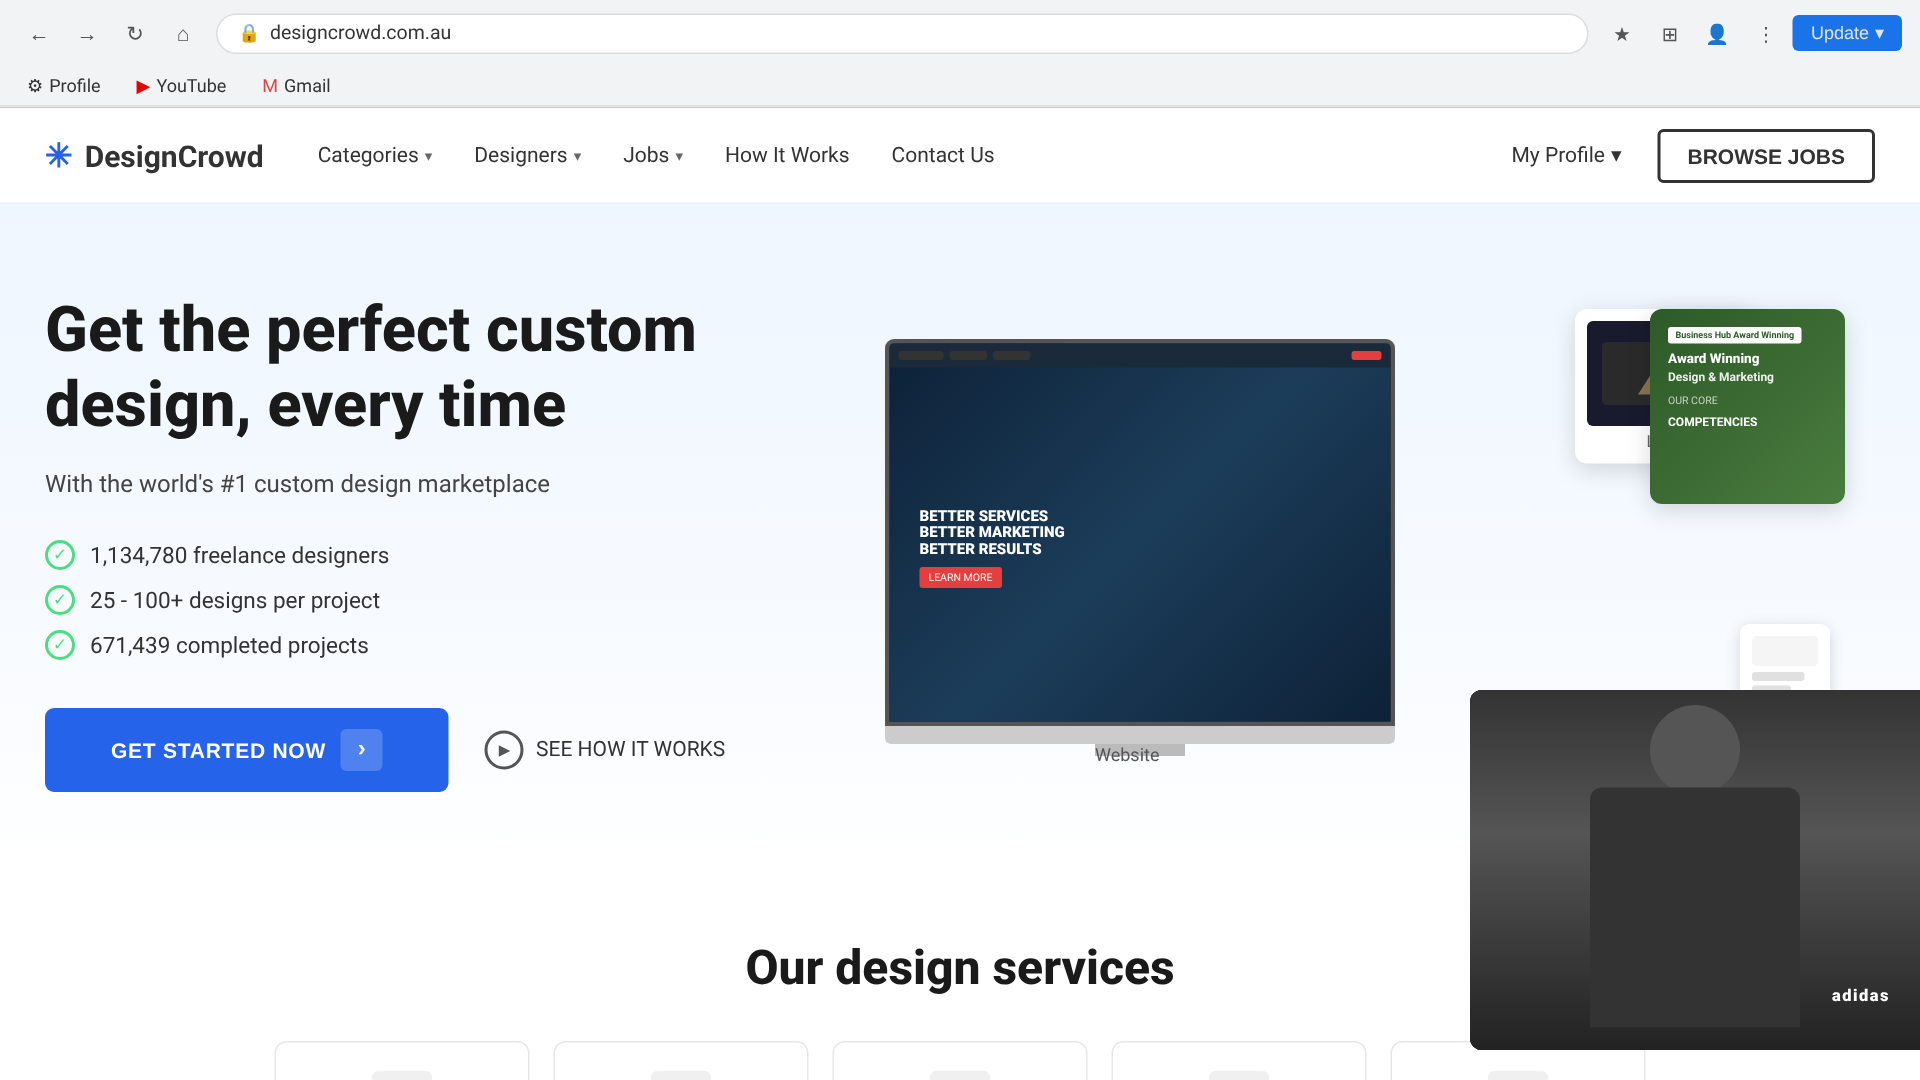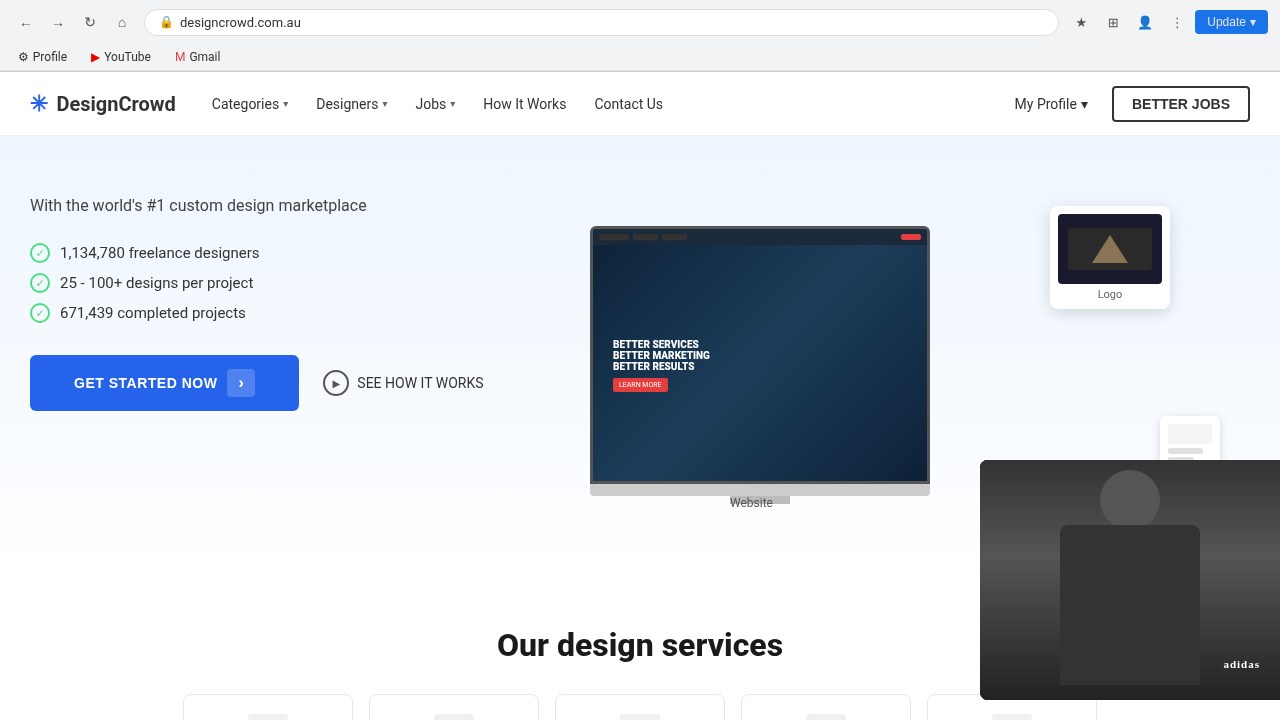--- a/index.html
+++ b/index.html
@@ -345,21 +345,20 @@
       background: #1a1a1a;
       border-radius: 8px 0 0 8px;
       overflow: hidden;
       z-index: 1000;
     }
     .video-content {
       width: 100%; height: 100%;
       background: linear-gradient(135deg, #2a2a2a 0%, #1a1a1a 100%);
       display: flex; align-items: center; justify-content: center;
       position: relative;
-      font-family: Liberation Serif, serif;
     }
     .video-person {
       width: 100%; height: 100%;
       display: flex; align-items: center; justify-content: center;
       background: #222;
       position: relative;
     }
     
     .person-bg {
       width: 100%; height: 100%;
@@ -444,27 +443,28 @@
       <div class="nav-item">
         <span>Contact Us</span>
       </div>
     </div>
     <div class="nav-right">
       <div class="my-profile-btn">
         <span>My Profile</span>
         <span class="chevron">▾</span>
       </div>
       <button class="browse-jobs-btn">
-        <span>BETTER JOBS</span>
+        <span>BROWSE JOBS</span>
       </button>
     </div>
   </nav>
 
   <section class="hero">
     <div class="hero-left">
+      <h1 class="hero-title">Get the perfect custom design, every time</h1>
       <p class="hero-subtitle">With the world's #1 custom design marketplace</p>
       <ul class="hero-stats">
         <li class="hero-stat">
           <div class="check-icon">✓</div>
           <span>1,134,780 freelance designers</span>
         </li>
         <li class="hero-stat">
           <div class="check-icon">✓</div>
           <span>25 - 100+ designs per project</span>
         </li>
@@ -489,20 +489,31 @@
 
       <div class="mockup-logo-card">
         <div class="logo-card-img">
           <div style="width:80%;height:60%;background:#2a2a2a;border-radius:3px;display:flex;align-items:center;justify-content:center;">
             <div style="width:0;height:0;border-left:18px solid transparent;border-right:18px solid transparent;border-bottom:28px solid #8B7355;"></div>
           </div>
         </div>
         <div class="logo-card-label">Logo</div>
       </div>
 
+      <div class="mockup-brochure-card">
+        <div class="brochure-content">
+          <span class="brochure-badge" style="font-size:6px;">Business Hub Award Winning</span>
+          <div class="brochure-title">
+            <div style="font-size:9px;font-weight:800;color:#fff;">Award Winning</div>
+            <div style="font-size:8px;color:rgba(255,255,255,0.9);">Design &amp; Marketing</div>
+          </div>
+          <div style="font-size:7px;color:rgba(255,255,255,0.7);">OUR CORE</div>
+          <div style="font-size:8px;font-weight:700;color:#fff;">COMPETENCIES</div>
+        </div>
+      </div>
 
       <div class="mockup-laptop">
         <div class="laptop-screen">
           <div class="laptop-screen-content">
             <div class="screen-overlay-img"></div>
 
             <div style="position:absolute;top:0;left:0;right:0;height:16px;background:#1a2a3a;display:flex;align-items:center;padding:0 6px;gap:4px;z-index:3;">
               <div style="width:30px;height:6px;background:#333;border-radius:2px;"></div>
               <div style="width:25px;height:6px;background:#333;border-radius:2px;"></div>
               <div style="width:25px;height:6px;background:#333;border-radius:2px;"></div>

